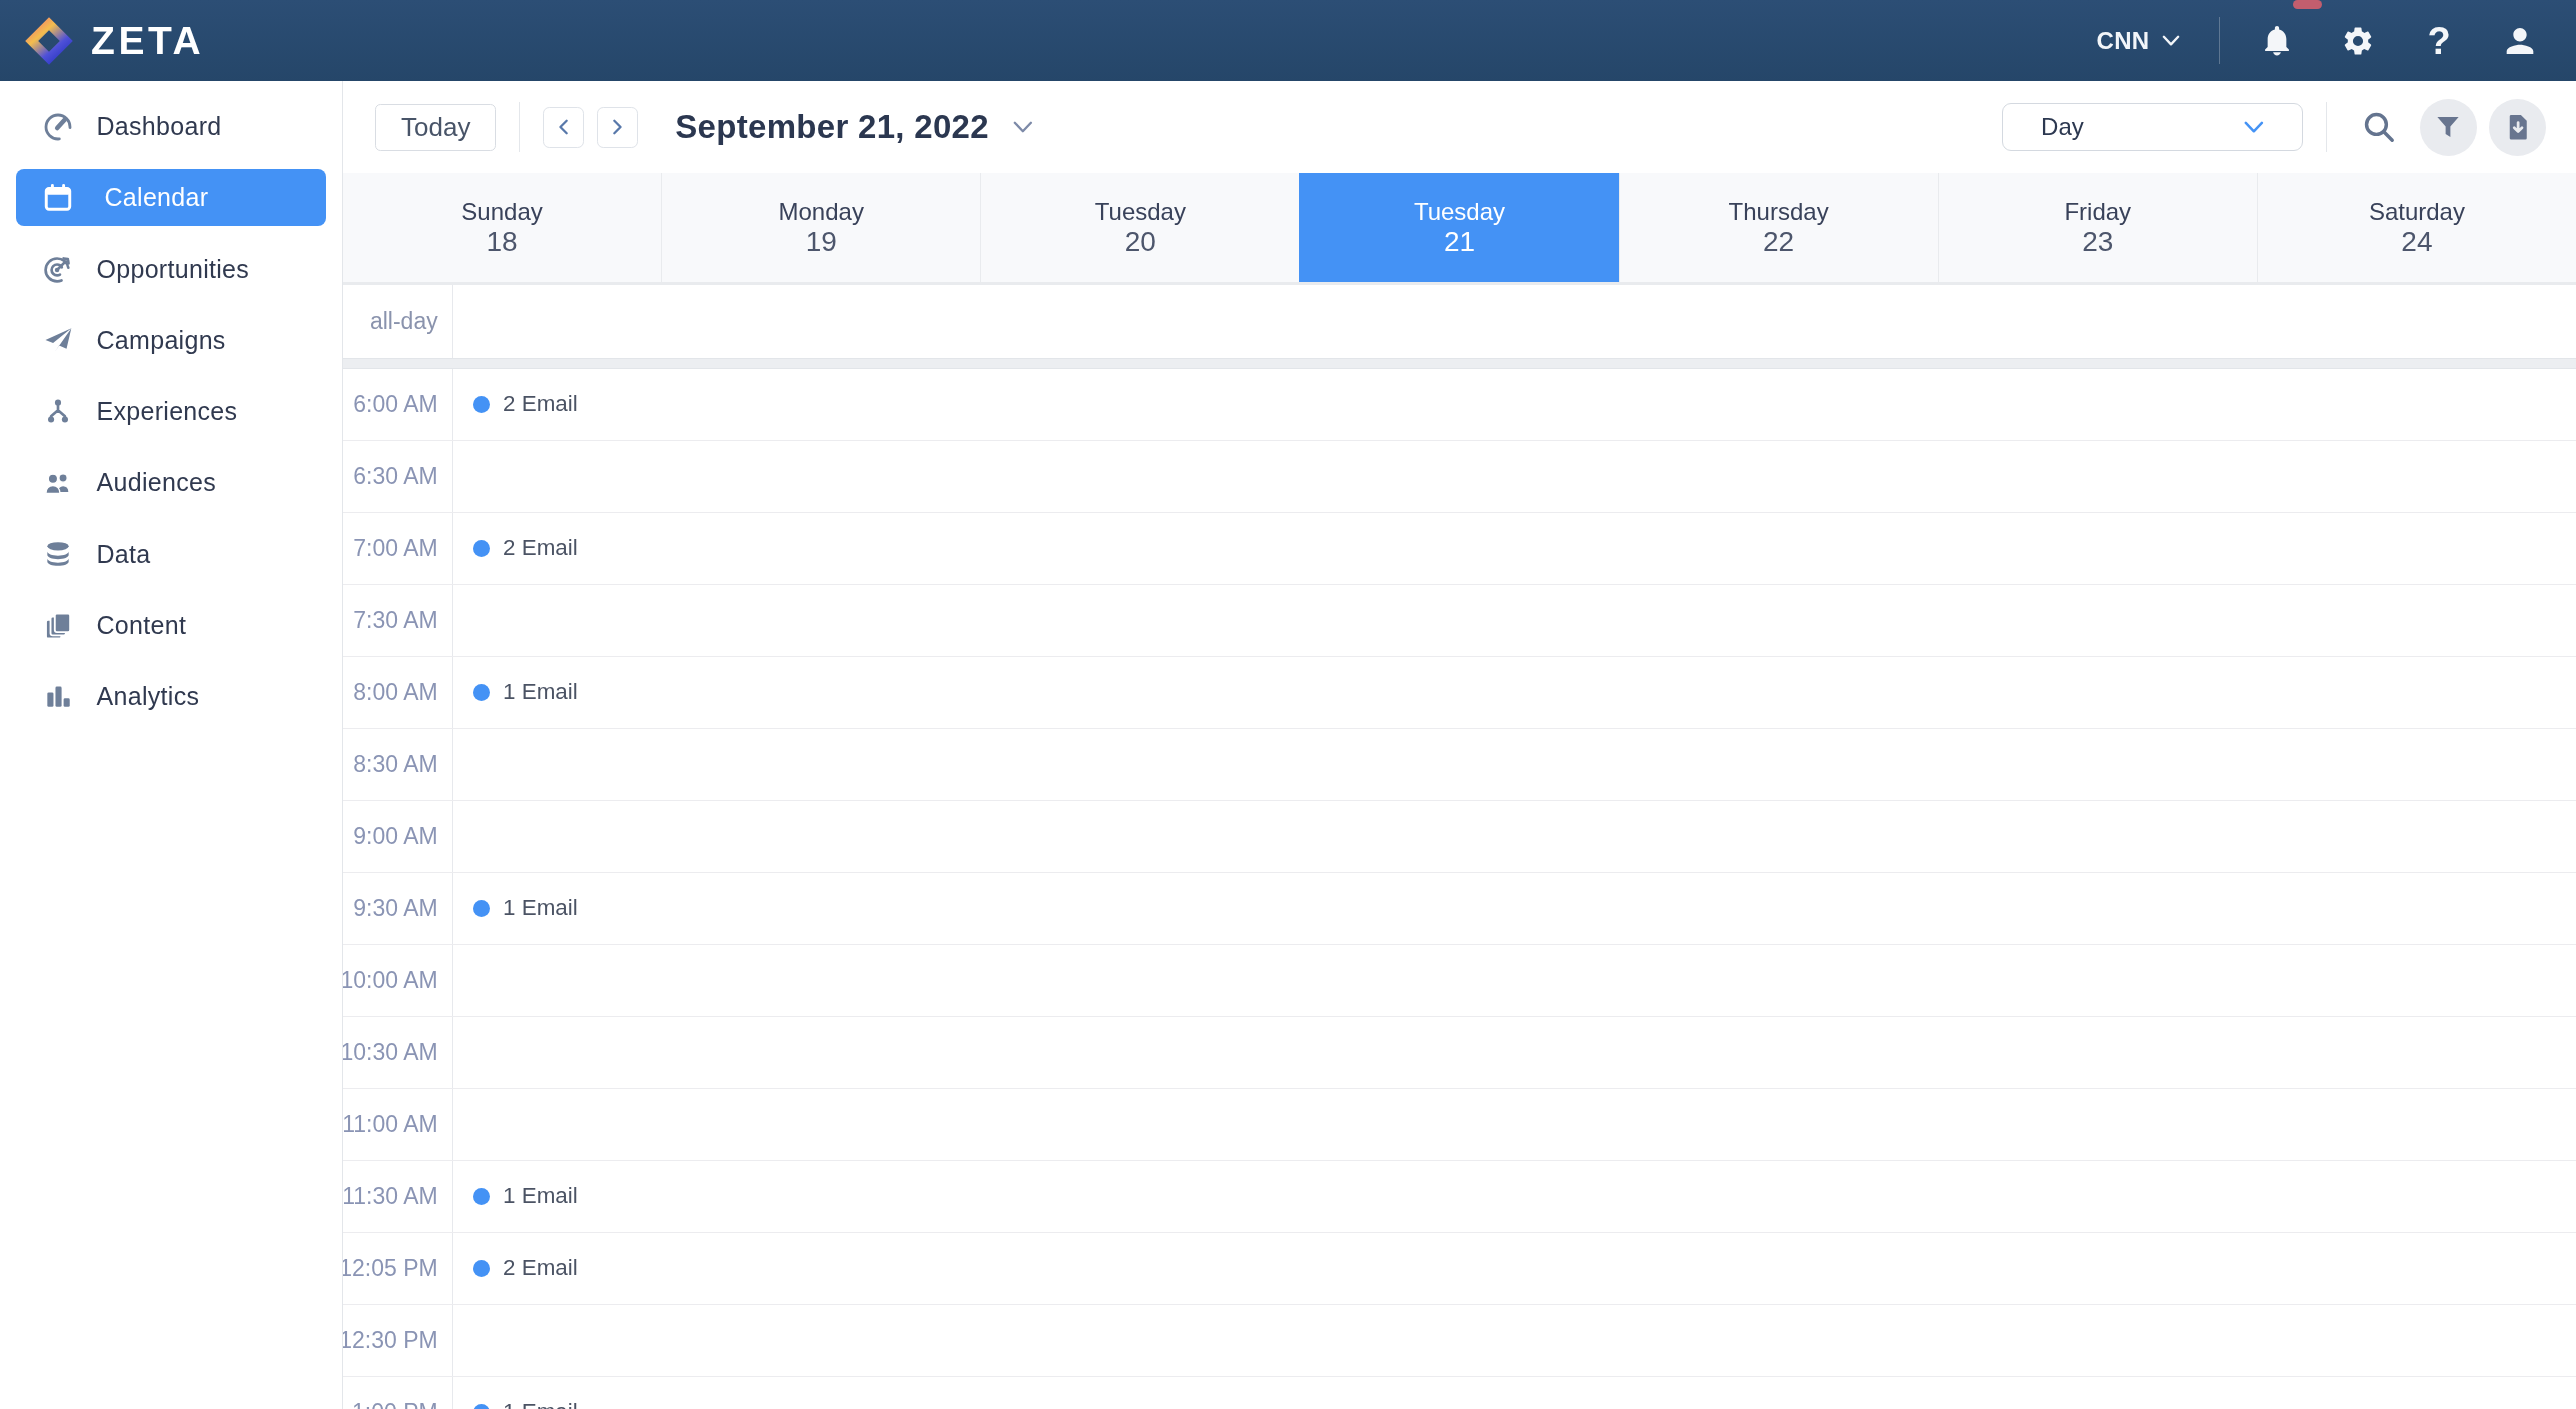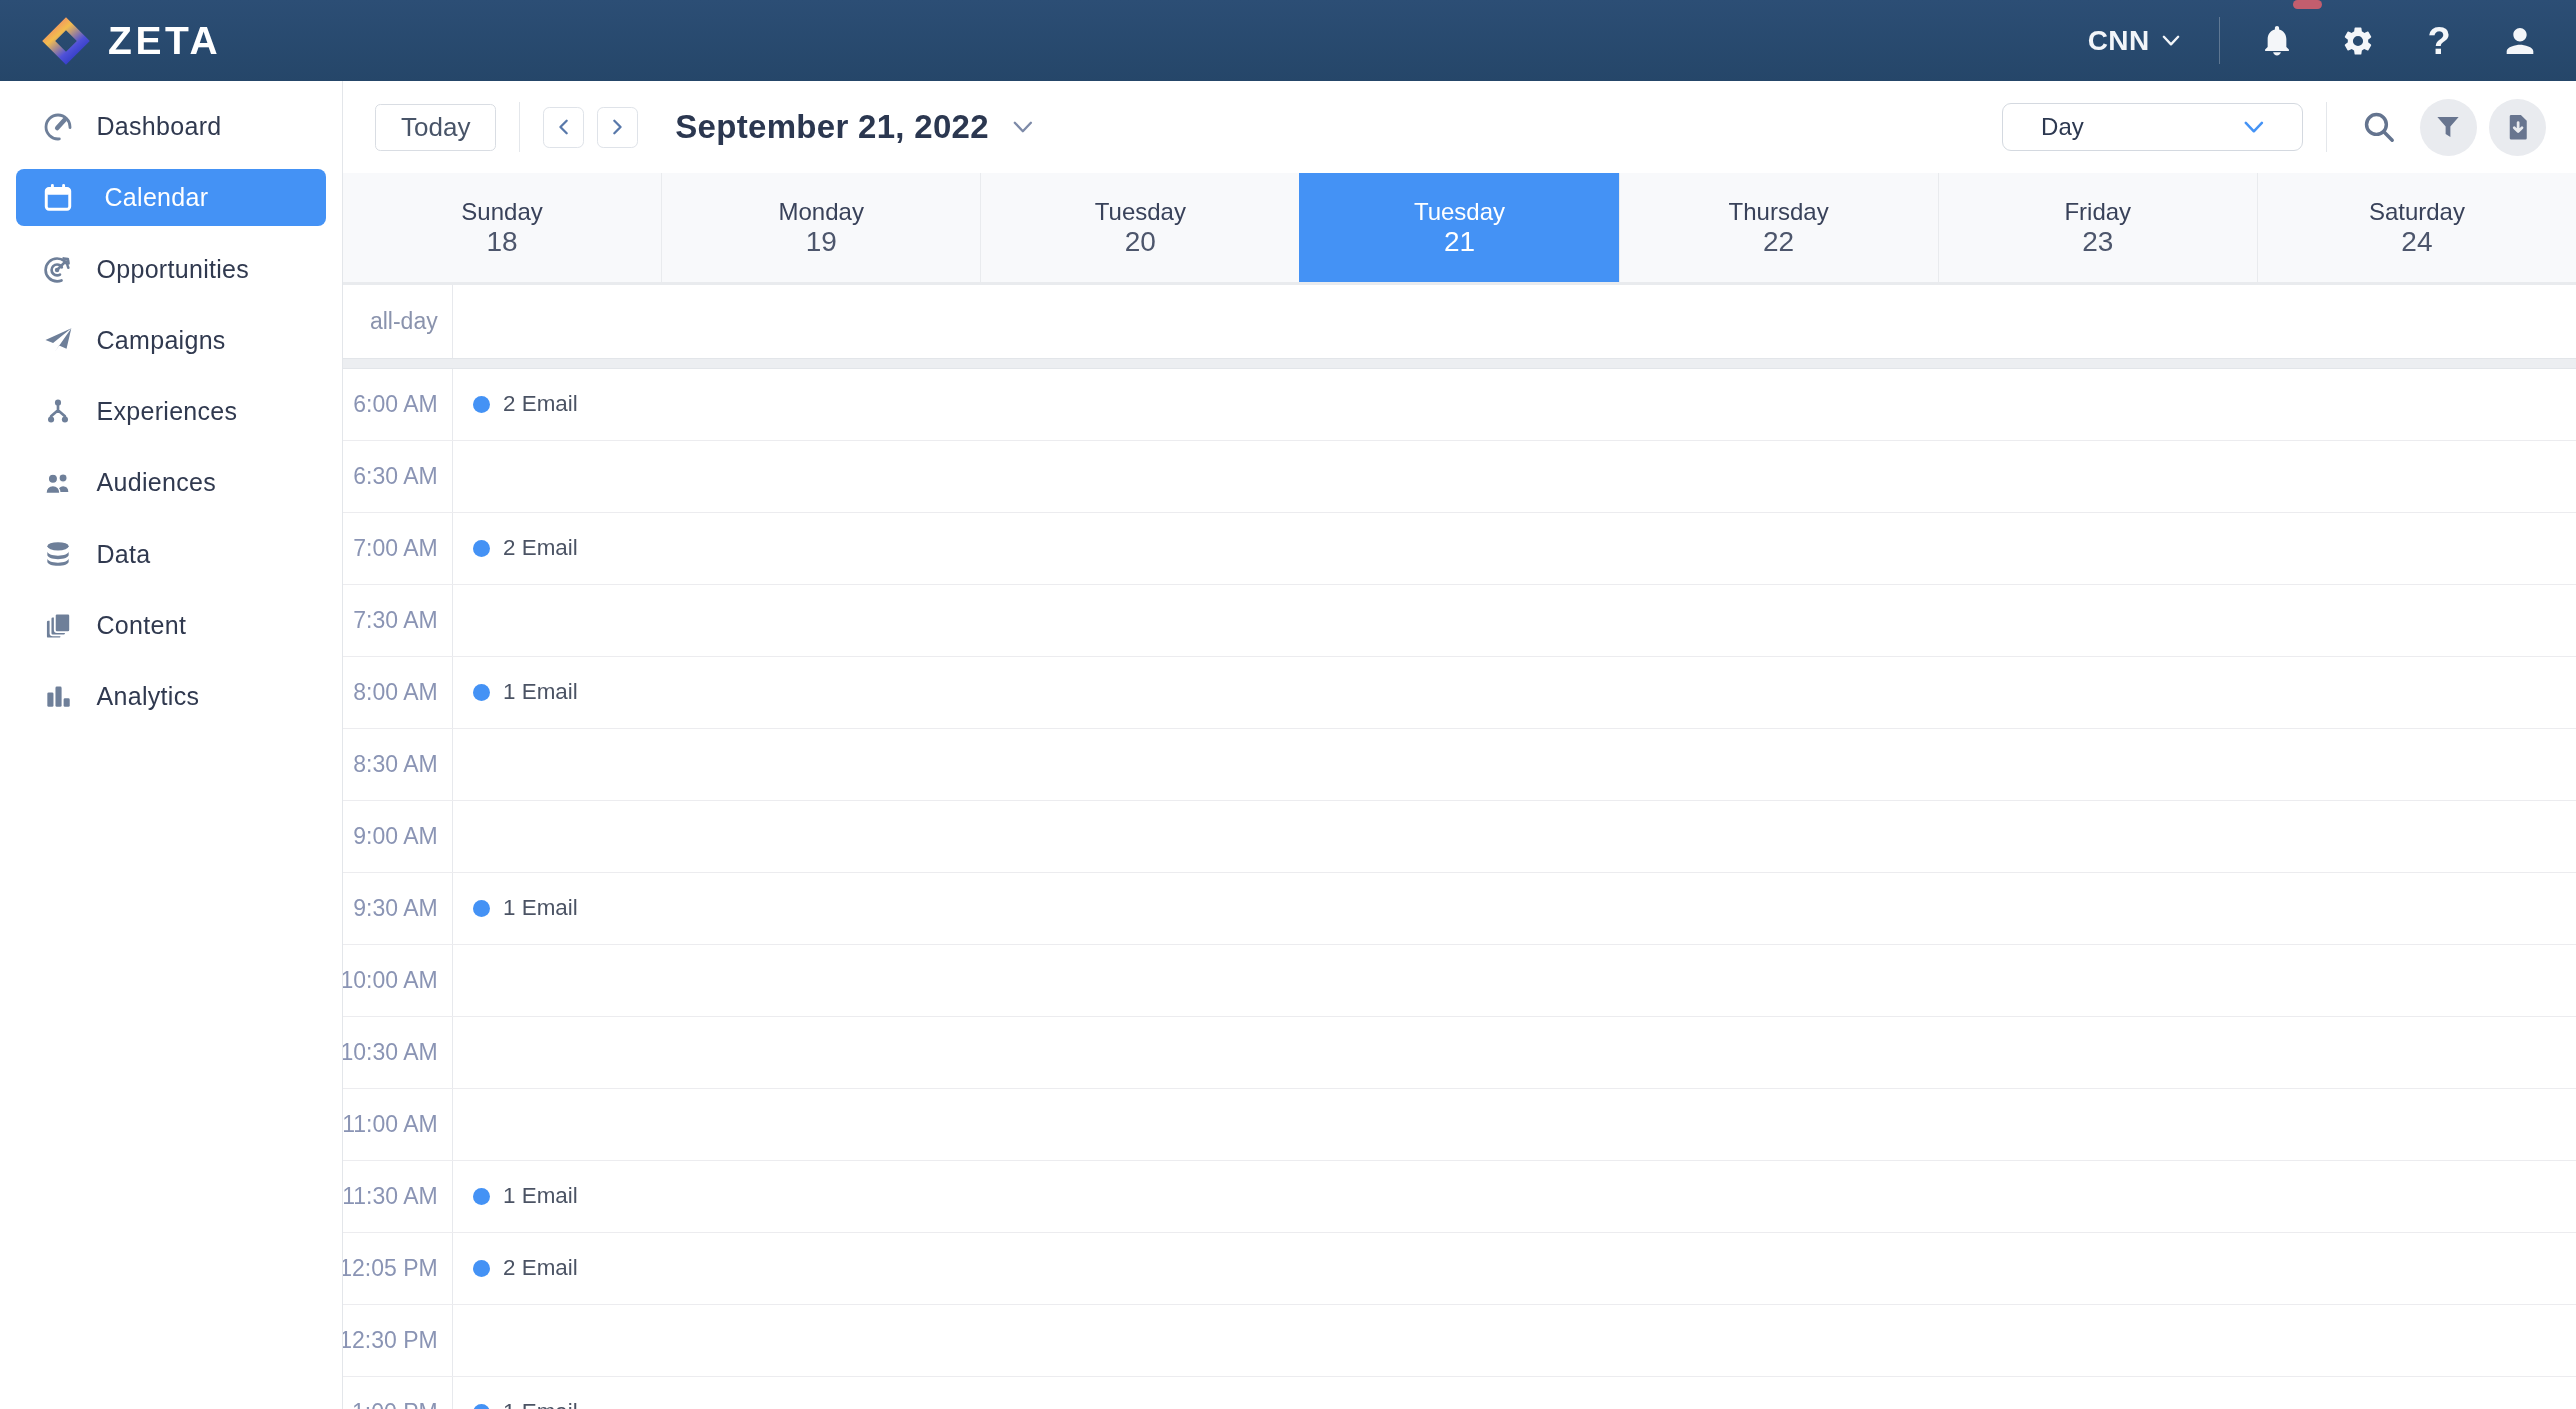--- a/index.html
+++ b/index.html
@@ -2,26 +2,26 @@
 <html style="font-size:14.3px"><head>
 <meta charset="utf-8">
 <style>
   * { margin:0; padding:0; box-sizing:border-box; }
   html,body { width:2576px; height:1410px; overflow:hidden; background:#fff;
     font-family:"Liberation Sans", sans-serif; }
   .app { position:relative; width:2576px; height:1410px; display:flex; flex-direction:column; }
 
   
   .topbar { height:81px; flex:0 0 81px; background:linear-gradient(180deg,#2c4e75 0%,#254669 100%);
-    display:flex; align-items:center; padding-left:40px; position:relative; z-index:5; }
+    display:flex; align-items:center; padding-left:23px; position:relative; z-index:5; }
   .brand { display:flex; align-items:center; gap:16px; }
   .brand-mark { width:52px; height:52px; display:block; }
   .brand-word { color:#fff; font-size:39px; font-weight:700; letter-spacing:3.6px; }
   .topbar-right { margin-left:auto; display:flex; align-items:center; padding-right:38px; }
-  .account { display:flex; align-items:center; gap:12.5px; color:#f2f5f9; font-size:28px; font-weight:700;
+  .account { display:flex; align-items:center; gap:12.5px; color:#f2f5f9; font-size:24px; font-weight:700;
     letter-spacing:0.4px; cursor:pointer; }
   .tb-divider { width:0.9px; height:47px; background:rgba(255,255,255,.25); margin:0 39px; }
   .tb-icons { display:flex; align-items:center; gap:45px; }
   .tb-icon { width:36px; height:36px; display:flex; align-items:center; justify-content:center; cursor:pointer; }
   .tb-icon svg { width:34px; height:34px; fill:#f4f6f9; }
   .help-glyph { color:#f4f6f9; font-size:38px; font-weight:700; line-height:1; }
   .notif-badge { position:absolute; top:0; left:2293px; width:29px; height:9px; background:#c25e6e;
     border-radius:4.5px; }
 
   

